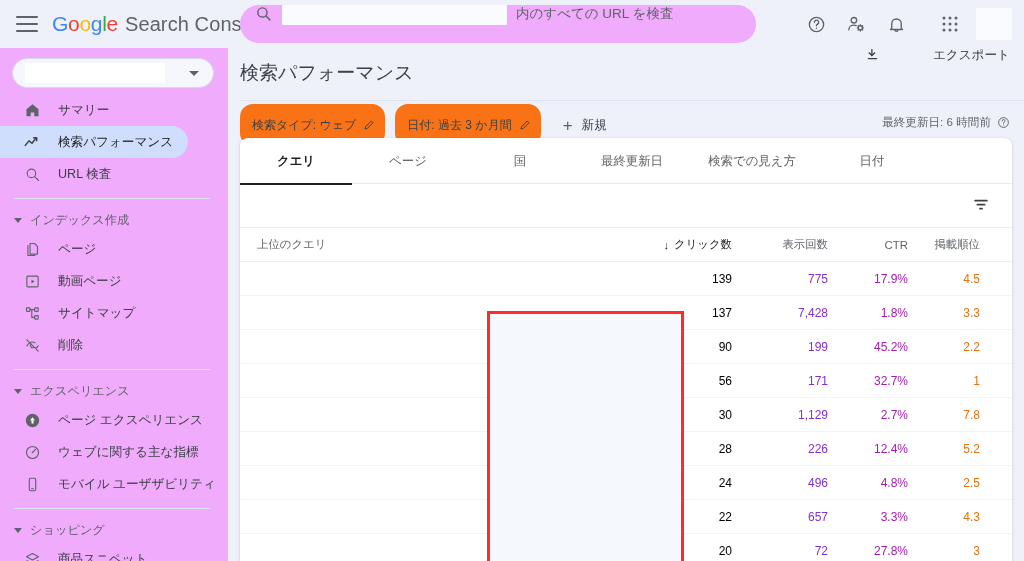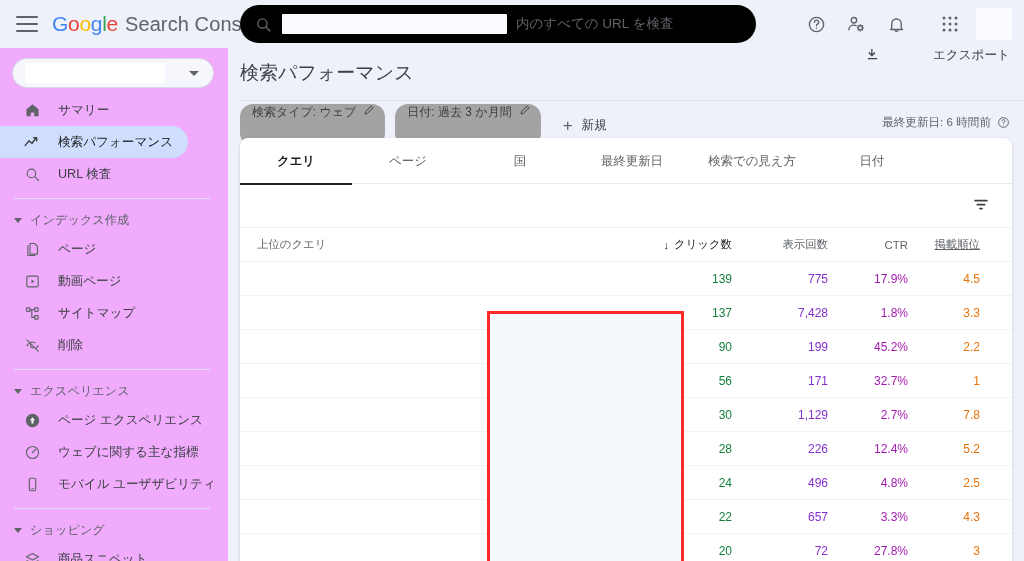--- a/index.html
+++ b/index.html
@@ -29,22 +29,22 @@
   .brand { display: flex; align-items: baseline; font-size: 21px; letter-spacing: .1px; white-space: nowrap; }
   .brand .g-logo { font-size: 21px; letter-spacing: -.3px; }
   .brand .g-logo i { font-style: normal; }
   .b1 { color: #4285F4; } .b2 { color: #EA4335; } .b3 { color: #FBBC05; }
   .b4 { color: #4285F4; } .b5 { color: #34A853; } .b6 { color: #EA4335; }
   .brand .sc { color: #5f6368; margin-left: 7px; font-size: 20px; }
 
   .searchwrap {
     position: absolute; left: 240px; top: 5px;
     width: 516px; height: 38px;
-    background: #000000; border-radius: 19px;
-    display: flex; align-items: center;
+    background: #f0abfc; border-radius: 19px;
+    display: flex; align-items: flex-start;
   }
   .searchwrap .sicon { margin-left: 15px; margin-right: 10px; display: flex; }
   .search-redact {
     width: 225px; height: 20px; background: #fafbfe; border-radius: 1px;
   }
   .search-ph { font-size: 13.5px; color: #5f6368; margin-left: 9px; white-space: nowrap; }
 
   .topicons { position: absolute; right: 8px; top: 0; height: 48px; display: flex; align-items: center; }
   .ticon { width: 40px; height: 40px; display: flex; align-items: center; justify-content: center; cursor: pointer; border-radius: 50%; }
   .avatar-redact { width: 36px; height: 32px; background: #fafbfe; margin-left: 6px; margin-right: 4px; }
@@ -91,22 +91,22 @@
   .navgroup .glabel { font-size: 12.2px; color: #5f6368; white-space: nowrap; }
 
   
   .main { position: absolute; top: 48px; left: 228px; width: 796px; height: 513px; }
 
   .page-title { font-size: 19px; color: #3c4043; padding: 12px 0 0 12px; font-weight: 400; }
   .title-rule { height: 1px; background: #e0e4ee; margin: 14px 0 0 12px; }
 
   .filterbar { display: flex; align-items: center; height: 48px; padding-left: 12px; position: relative; }
   .chip {
-    display: flex; align-items: flex-start; height: 42px; padding: 0 10px 0 12px;
-    background: #a3a3a3; border-radius: 13px; margin-right: 10px; cursor: pointer;
+    display: flex; align-items: center; height: 42px; padding: 0 10px 0 12px;
+    background: #f97316; border-radius: 13px; margin-right: 10px; cursor: pointer;
   }
   .chip-label { font-size: 12px; color: #3c4043; white-space: nowrap; }
   .chip .pencil { margin-left: 7px; display: flex; }
   .newbtn { display: flex; align-items: center; margin-left: 4px; cursor: pointer; padding: 0 8px; height: 26px; }
   .newbtn .plus { font-size: 17px; color: #5f6368; margin-right: 9px; line-height: 1; }
   .newbtn .nb-label { font-size: 12.6px; color: #3c4043; }
 
   .export {
     position: absolute; right: 14px; top: -54px;
     display: flex; align-items: flex-start; cursor: pointer; gap: 44px;
@@ -144,27 +144,27 @@
   .filter-icon { position: absolute; right: 22px; top: 12px; cursor: pointer; display: flex; }
 
   .thead { display: flex; height: 34px; align-items: center; border-bottom: 1px solid #eceff3; }
   .th { font-size: 11.4px; color: #5f6368; white-space: nowrap; }
   .th-query { flex: 0 0 390px; padding-left: 17px; }
   .th-num { text-align: right; display: flex; align-items: center; justify-content: flex-end; }
   .th-clicks { flex: 0 0 118px; padding-right: 16px; color: #202124; }
   .th-clicks .sortarrow { margin-right: 5px; font-size: 11px; color: #202124; }
   .th-impr { flex: 0 0 96px; padding-right: 16px; }
   .th-ctr { flex: 0 0 80px; padding-right: 16px; }
-  .th-pos { flex: 0 0 72px; padding-right: 16px; text-decoration: underline; }
+  .th-pos { flex: 0 0 72px; padding-right: 16px; }
 
   .row { display: flex; height: 34px; align-items: center; border-bottom: 1px solid #f1f3f4; }
   .cell { font-size: 12px; }
   .c-query { flex: 0 0 390px; padding-left: 17px; color: #3c4043; overflow: hidden; white-space: nowrap; }
   .c-num { text-align: right; }
-  .c-clicks { flex: 0 0 118px; padding-right: 16px; color: #15803d; }
+  .c-clicks { flex: 0 0 118px; padding-right: 16px; color: #000000; }
   .c-impr { flex: 0 0 96px; padding-right: 16px; color: #8430ce; }
   .c-ctr { flex: 0 0 80px; padding-right: 16px; color: #a21caf; }
   .c-pos { flex: 0 0 72px; padding-right: 16px; color: #e8710a; }
 
   
   .redact-box {
     position: absolute; left: 259px; top: 263px;
     width: 197px; height: 295px;
     border: 3px solid #ff2b2b;
     background: #f5f9fd;

